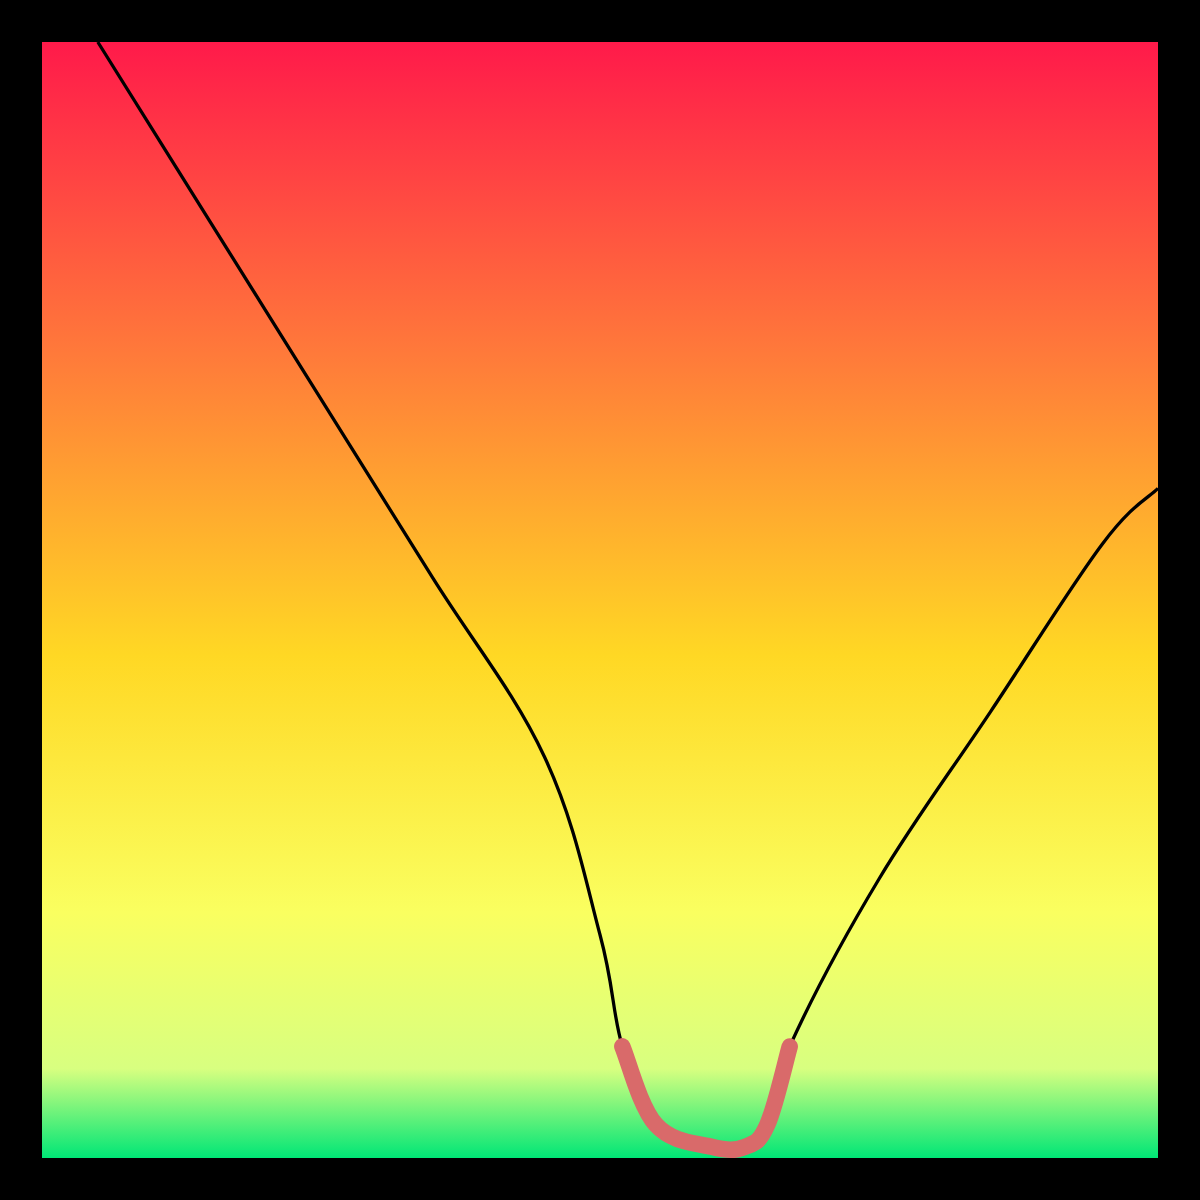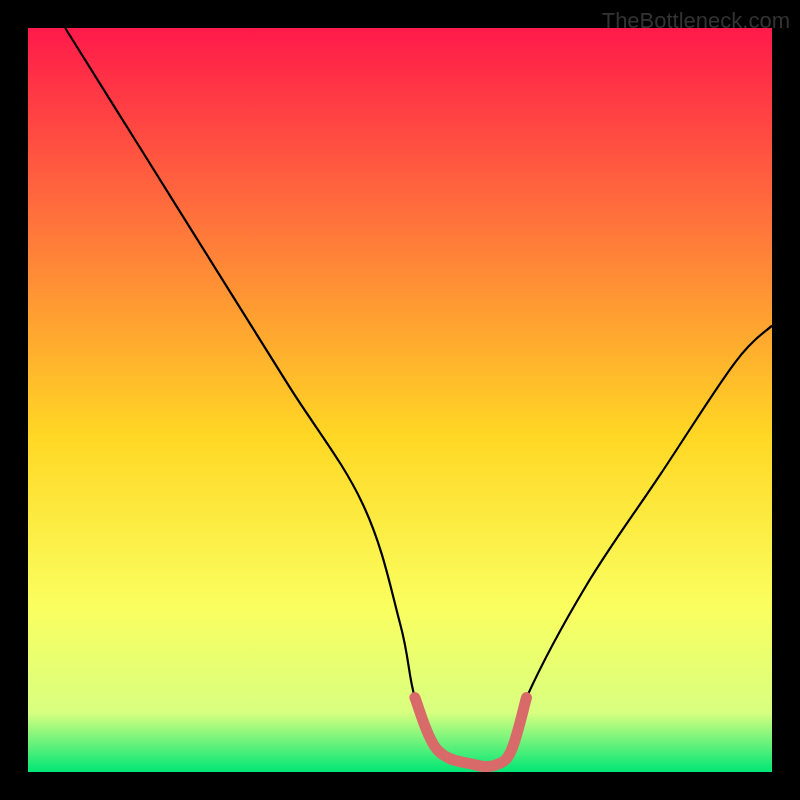--- a/index.html
+++ b/index.html
@@ -26,21 +26,20 @@
     z-index: 10;
   }
   svg {
     display: block;
   }
 </style>
 </head>
 <body>
 
 <div class="container">
-  <div class="watermark">TheBottleneck.com</div>
   <svg id="chart-svg" width="800" height="800">
     <defs>
       <linearGradient id="bg-grad" x1="0" y1="0" x2="0" y2="1">
         <stop id="g0" offset="0%" stop-color="#ff1a4a"></stop>
         <stop id="g1" offset="28%" stop-color="#ff7a3a"></stop>
         <stop id="g2" offset="55%" stop-color="#ffd824"></stop>
         <stop id="g3" offset="78%" stop-color="#faff60"></stop>
         <stop id="g4" offset="92%" stop-color="#d8ff80"></stop>
         <stop id="g5" offset="100%" stop-color="#00e676"></stop>
       </linearGradient>

